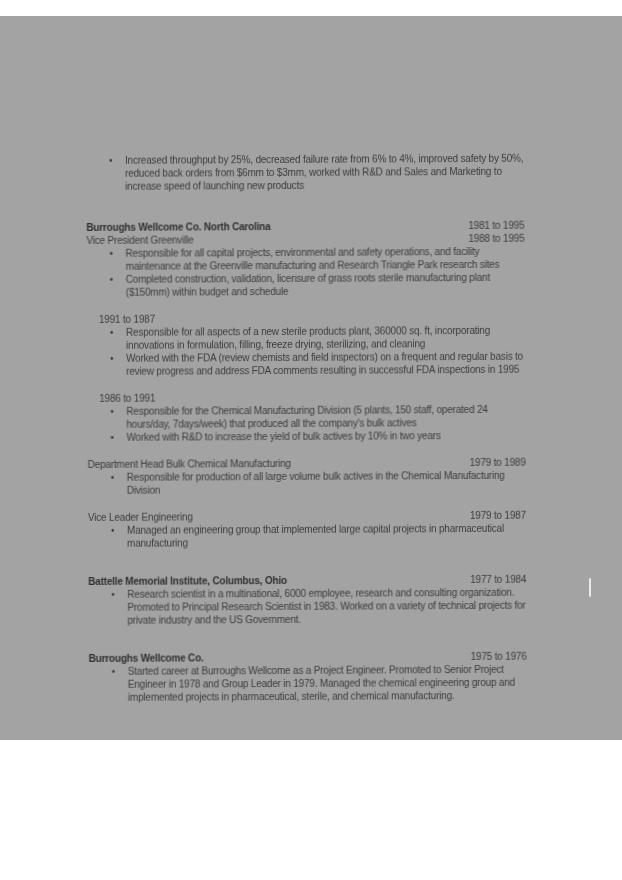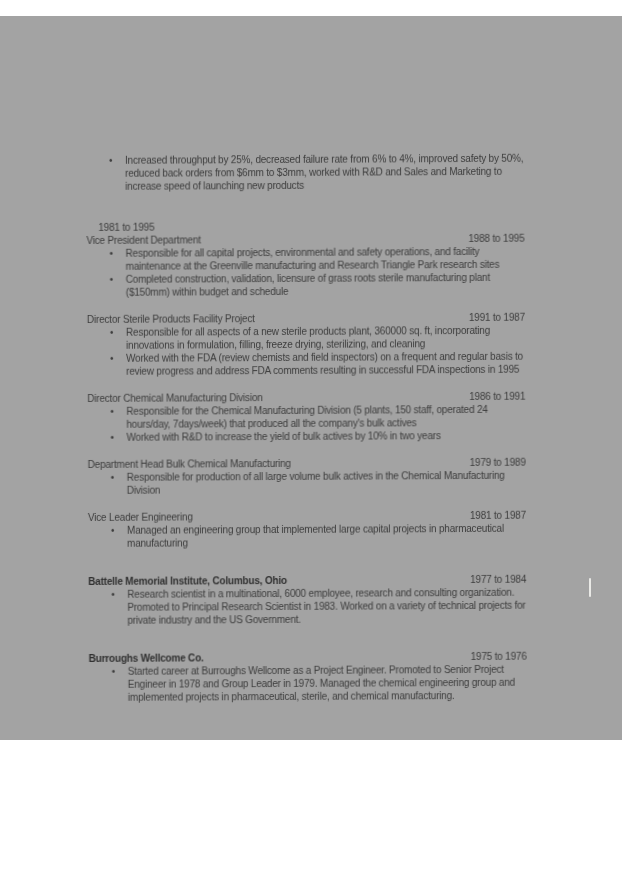--- a/index.html
+++ b/index.html
@@ -83,66 +83,65 @@
 <body>
 
 <div class="sheet">
   <div class="content">
     <ul class="bullets" id="intro-list">
         <li class="bullet">Increased throughput by 25%, decreased failure rate from 6% to 4%, improved safety by 50%, reduced back orders from $6mm to $3mm, worked with R&amp;D and Sales and Marketing to increase speed of launching new products</li>
       </ul>
     <div class="entries" id="entries">
         <div class="entry company no-bullets">
           <div class="entry-row">
+            <span class="entry-title">Burroughs Wellcome Co. North Carolina</span>
             <span class="entry-dates">1981 to 1995</span>
           </div>
         </div>
         <div class="entry role">
           <div class="entry-row">
-            <span class="entry-title">Vice President Department</span>
+            <span class="entry-title">Vice President Greenville</span>
             <span class="entry-dates">1988 to 1995</span>
           </div>
           <ul class="bullets">
             <li class="bullet">Responsible for all capital projects, environmental and safety operations, and facility maintenance at the Greenville manufacturing and Research Triangle Park research sites</li>
             <li class="bullet">Completed construction, validation, licensure of grass roots sterile manufacturing plant ($150mm) within budget and schedule</li>
           </ul>
         </div>
         <div class="entry role">
           <div class="entry-row">
-            <span class="entry-title">Director Sterile Products Facility Project</span>
             <span class="entry-dates">1991 to 1987</span>
           </div>
           <ul class="bullets">
             <li class="bullet">Responsible for all aspects of a new sterile products plant, 360000 sq. ft, incorporating innovations in formulation, filling, freeze drying, sterilizing, and cleaning</li>
             <li class="bullet">Worked with the FDA (review chemists and field inspectors) on a frequent and regular basis to review progress and address FDA comments resulting in successful FDA inspections in 1995</li>
           </ul>
         </div>
         <div class="entry role">
           <div class="entry-row">
-            <span class="entry-title">Director Chemical Manufacturing Division</span>
             <span class="entry-dates">1986 to 1991</span>
           </div>
           <ul class="bullets">
             <li class="bullet">Responsible for the Chemical Manufacturing Division (5 plants, 150 staff, operated 24 hours/day, 7days/week) that produced all the company's bulk actives</li>
             <li class="bullet">Worked with R&amp;D to increase the yield of bulk actives by 10% in two years</li>
           </ul>
         </div>
         <div class="entry role">
           <div class="entry-row">
             <span class="entry-title">Department Head Bulk Chemical Manufacturing</span>
             <span class="entry-dates">1979 to 1989</span>
           </div>
           <ul class="bullets">
             <li class="bullet">Responsible for production of all large volume bulk actives in the Chemical Manufacturing Division</li>
           </ul>
         </div>
         <div class="entry role">
           <div class="entry-row">
             <span class="entry-title">Vice Leader Engineering</span>
-            <span class="entry-dates">1981 to 1987</span>
+            <span class="entry-dates">1979 to 1987</span>
           </div>
           <ul class="bullets">
             <li class="bullet">Managed an engineering group that implemented large capital projects in pharmaceutical manufacturing</li>
           </ul>
         </div>
         <div class="entry company">
           <div class="entry-row">
             <span class="entry-title">Battelle Memorial Institute, Columbus, Ohio</span>
             <span class="entry-dates">1977 to 1984</span>
           </div>

